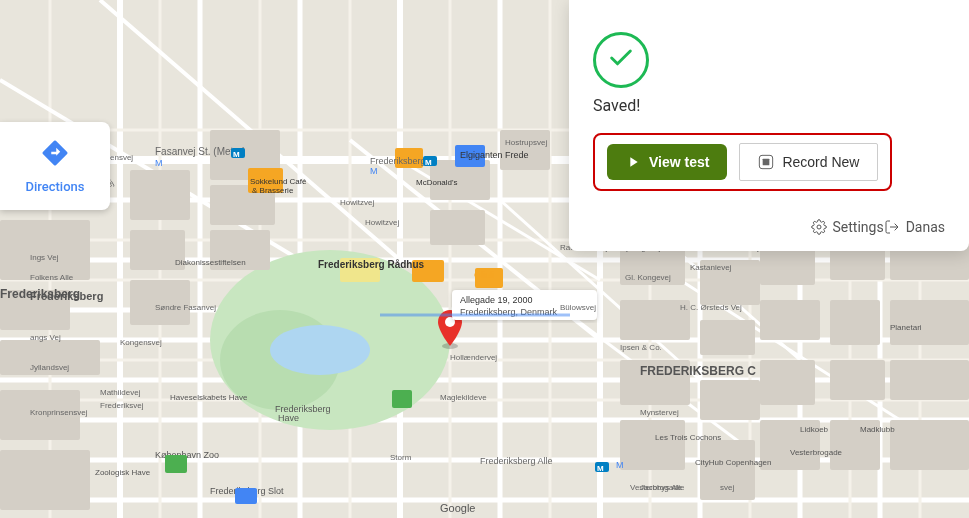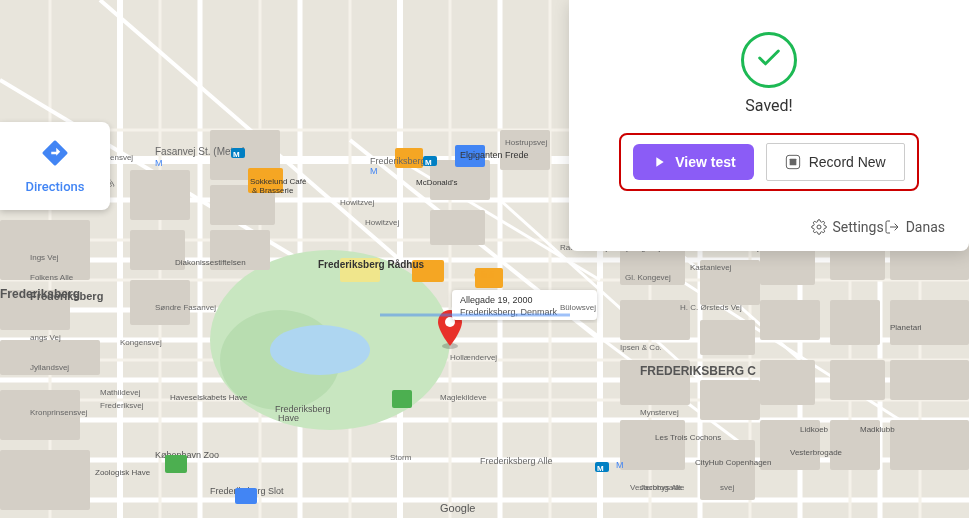--- a/index.html
+++ b/index.html
@@ -50,21 +50,21 @@
       position: absolute;
       top: 0;
       right: 0;
       width: 400px;
       background: white;
       border-radius: 0 0 8px 8px;
       padding: 20px 24px 0 24px;
       box-shadow: 0 4px 16px rgba(0,0,0,0.15);
       display: flex;
       flex-direction: column;
-      align-items: center;
+      align-items: flex-start;
       gap: 0;
     }
 
     .check-circle {
       width: 56px;
       height: 56px;
       border-radius: 50%;
       border: 3px solid #1DB954;
       display: flex;
       align-items: center;
@@ -90,21 +90,21 @@
       display: flex;
       gap: 12px;
       align-items: center;
       border: 2px solid #cc0000;
       border-radius: 8px;
       padding: 8px 12px;
       margin-bottom: 16px;
     }
 
     .view-test-btn {
-      background: #8b5cf6;
+      background: #4d7c0f;
       color: white;
       border: none;
       border-radius: 6px;
       padding: 10px 18px;
       font-size: 14px;
       font-weight: 600;
       cursor: pointer;
       display: flex;
       align-items: center;
       gap: 8px;

